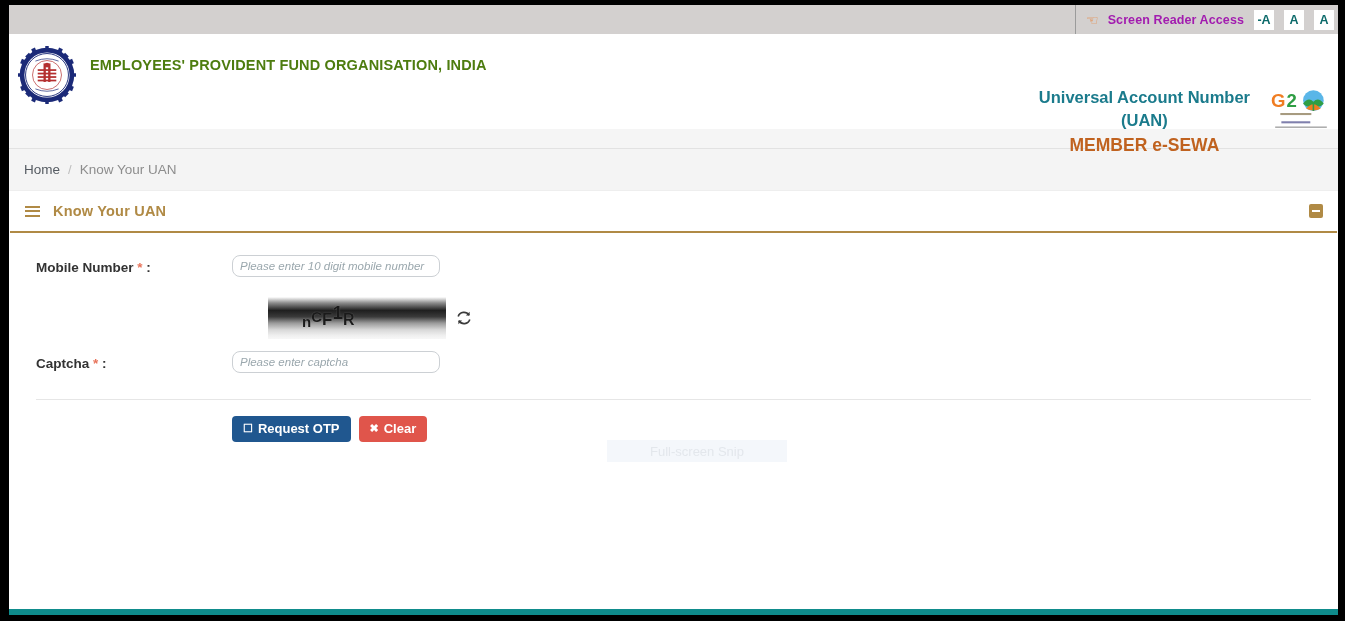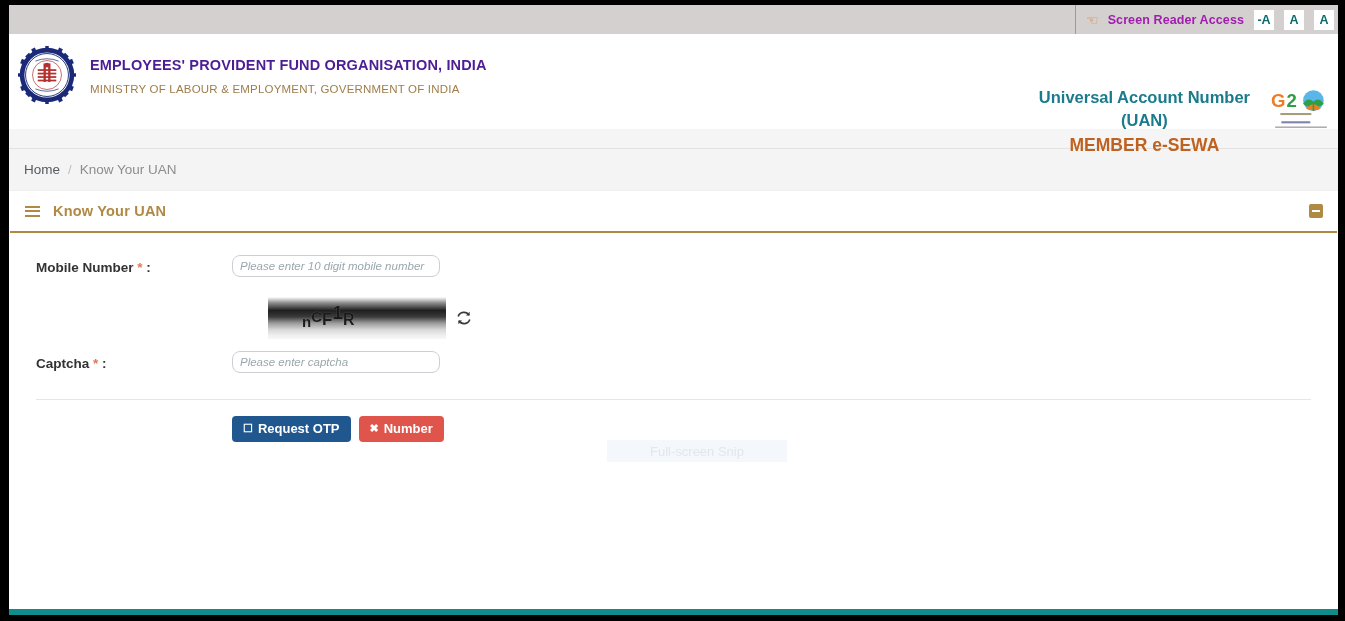--- a/index.html
+++ b/index.html
@@ -104,21 +104,21 @@
   }
   .epfo-seal {
     width: 58px; height: 58px;
     flex: 0 0 58px;
     position: relative;
   }
   .org-text { padding-left: 14px; padding-top: 11px; }
   .org-title {
     font-size: 14.5px;
     font-weight: 700;
-    color: #4c1d95;
+    color: #4d7c0f;
     letter-spacing: .15px;
     white-space: nowrap;
   }
   .org-sub {
     font-size: 11.5px;
     color: #9f7d4a;
     margin-top: 10px;
     letter-spacing: .2px;
     white-space: nowrap;
   }
@@ -445,21 +445,20 @@
                 <rect x="52" y="30" width="4" height="32"></rect>
                 <circle cx="50" cy="33" r="4"></circle>
               </g>
               <path d="M30 26 Q50 18 70 26" fill="none" stroke="#1b2a78" stroke-width="1.2"></path>
               <path d="M30 74 Q50 82 70 74" fill="none" stroke="#1b2a78" stroke-width="1.2"></path>
             </g>
           </svg>
         </div>
         <div class="org-text">
           <div class="org-title">EMPLOYEES' PROVIDENT FUND ORGANISATION, INDIA</div>
-          <div class="org-sub">MINISTRY OF LABOUR &amp; EMPLOYMENT, GOVERNMENT OF INDIA</div>
         </div>
       </div>
 
       <div class="header-right">
         <div class="uan-block">
           <div class="uan-line1">Universal Account Number</div>
           <div class="uan-line2">(UAN)</div>
           <div class="uan-line3">MEMBER e-SEWA</div>
         </div>
         <div class="g20-logo">
@@ -549,21 +548,21 @@
 
           <div class="divider"></div>
 
           <div class="btn-row">
             <button class="btn btn-otp">
               <span class="glyph">☐</span>
               <span>Request OTP</span>
             </button>
             <button class="btn btn-clear">
               <span class="glyph">✖</span>
-              <span>Number</span>
+              <span>Clear</span>
             </button>
           </div>
 
         </div>
       </div>
     </div>
 
     <div class="footer-bar"></div>
   </div>
 </div>

